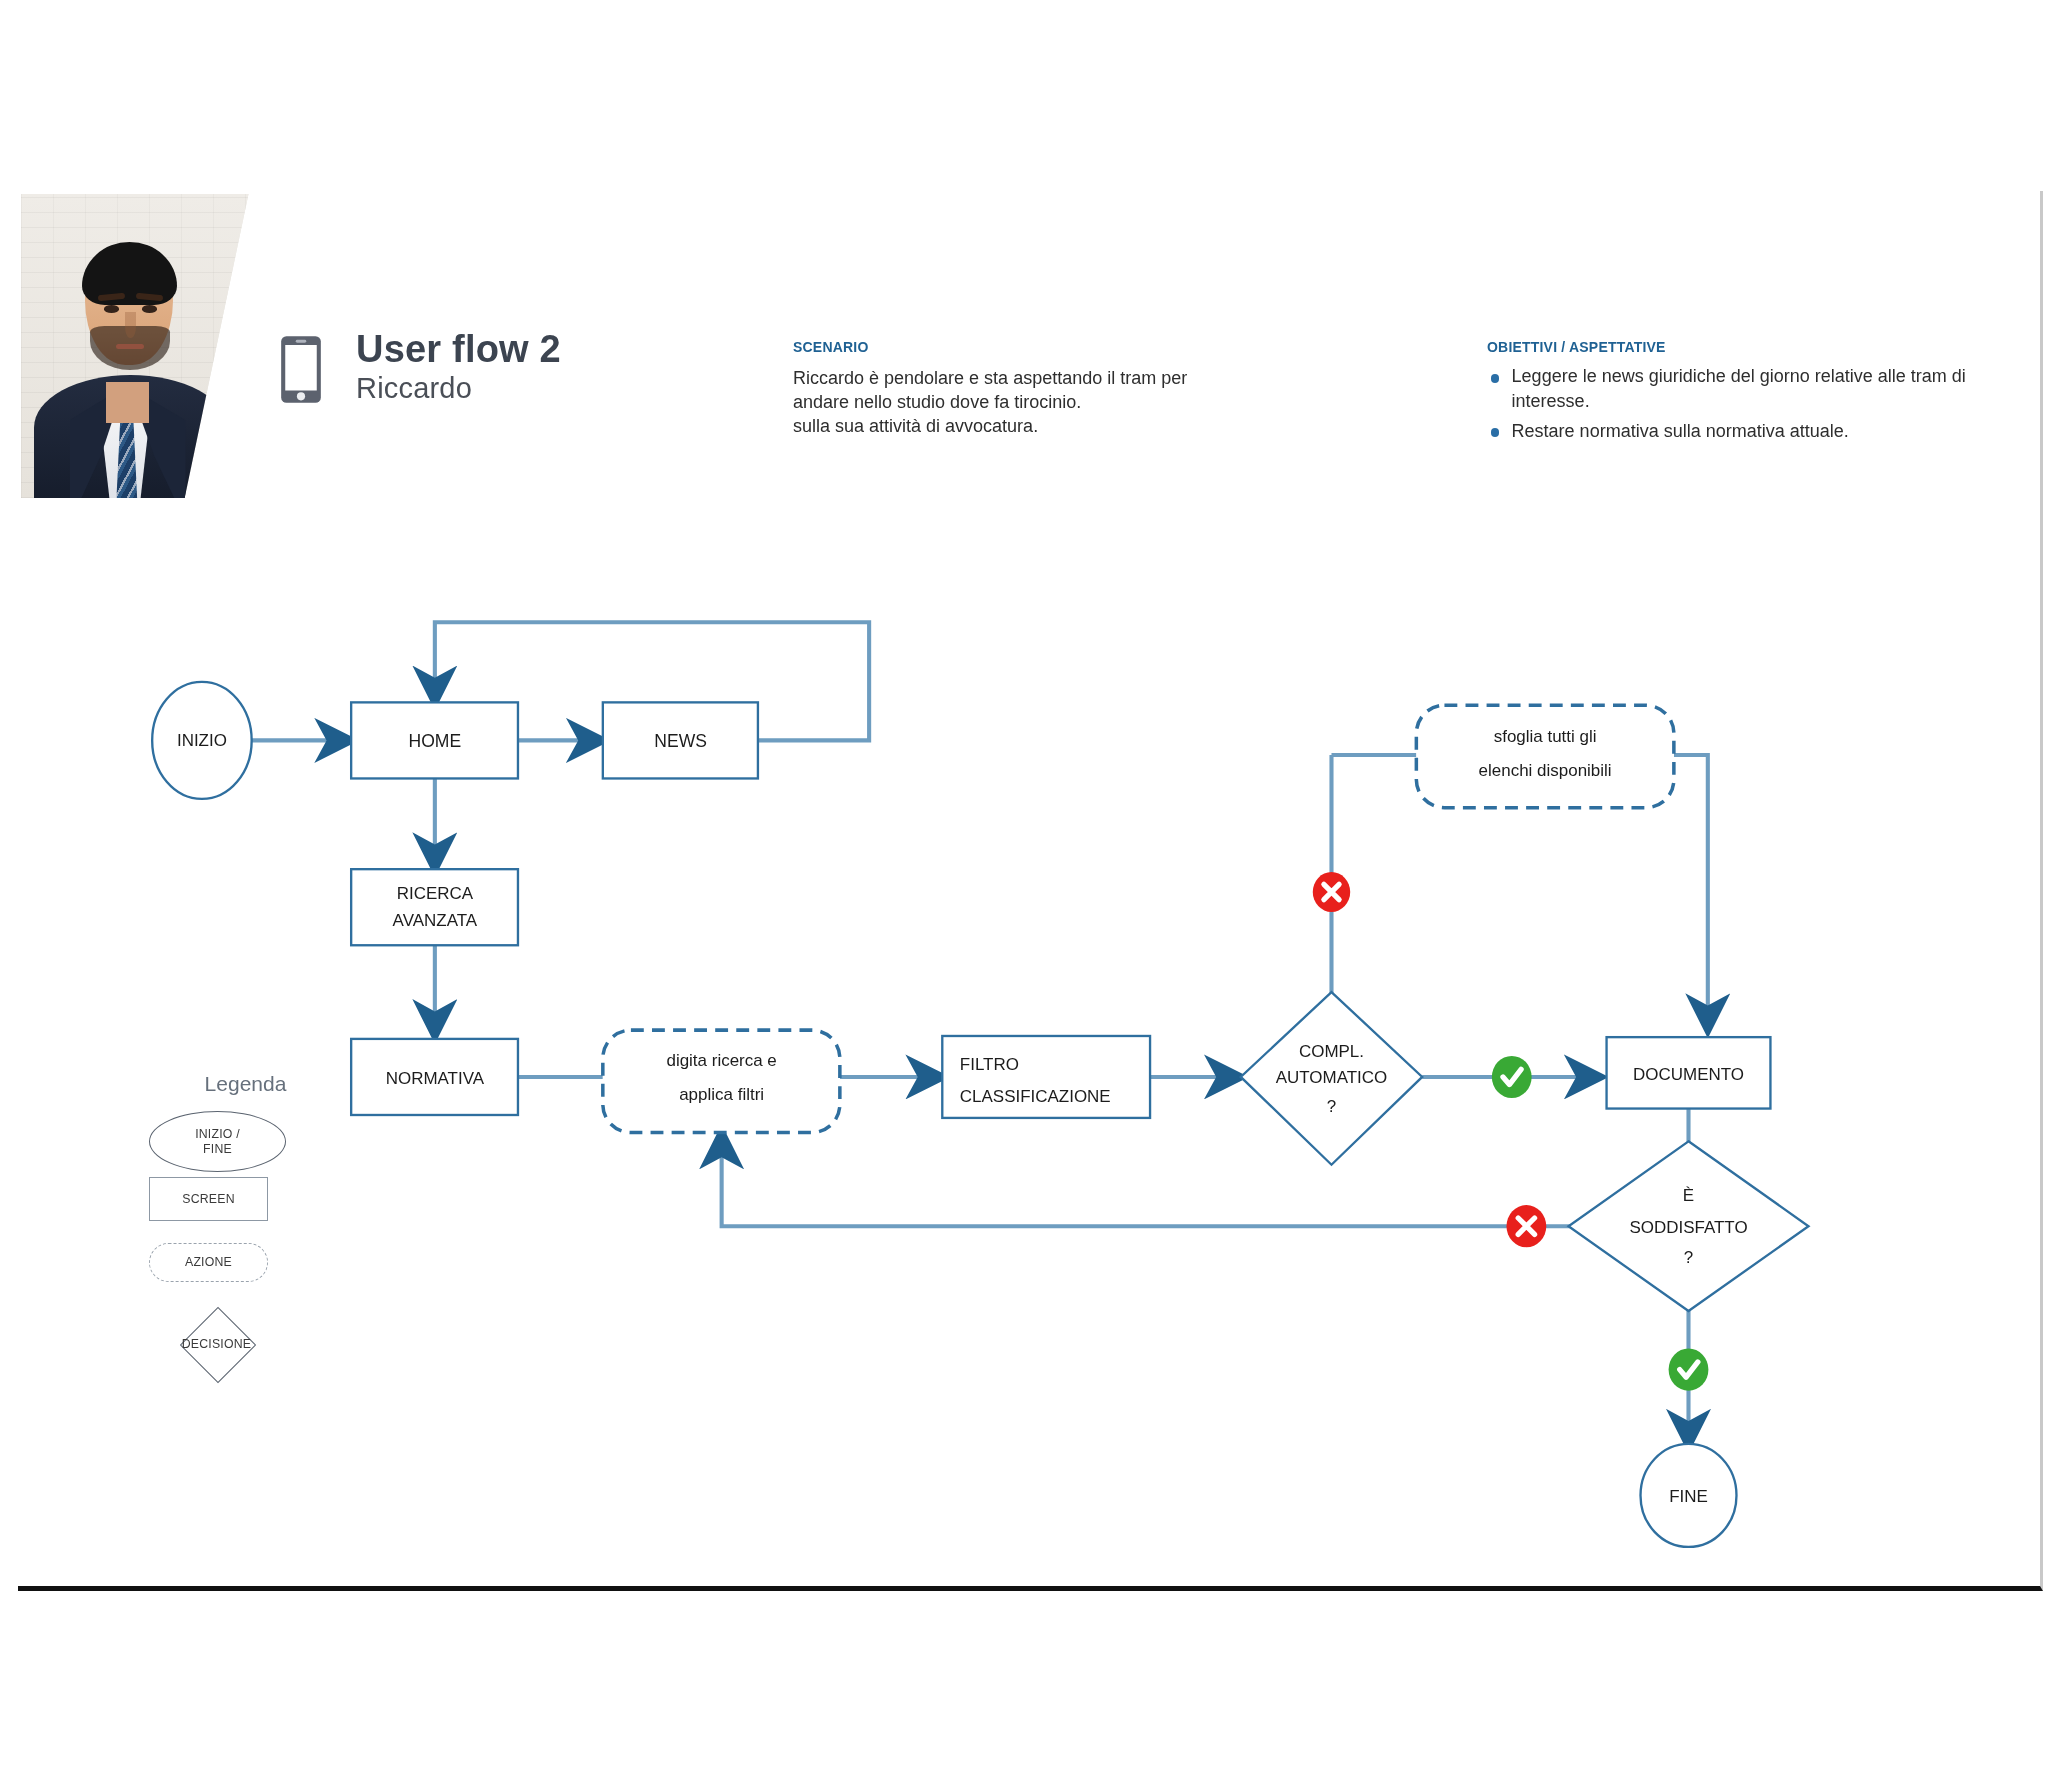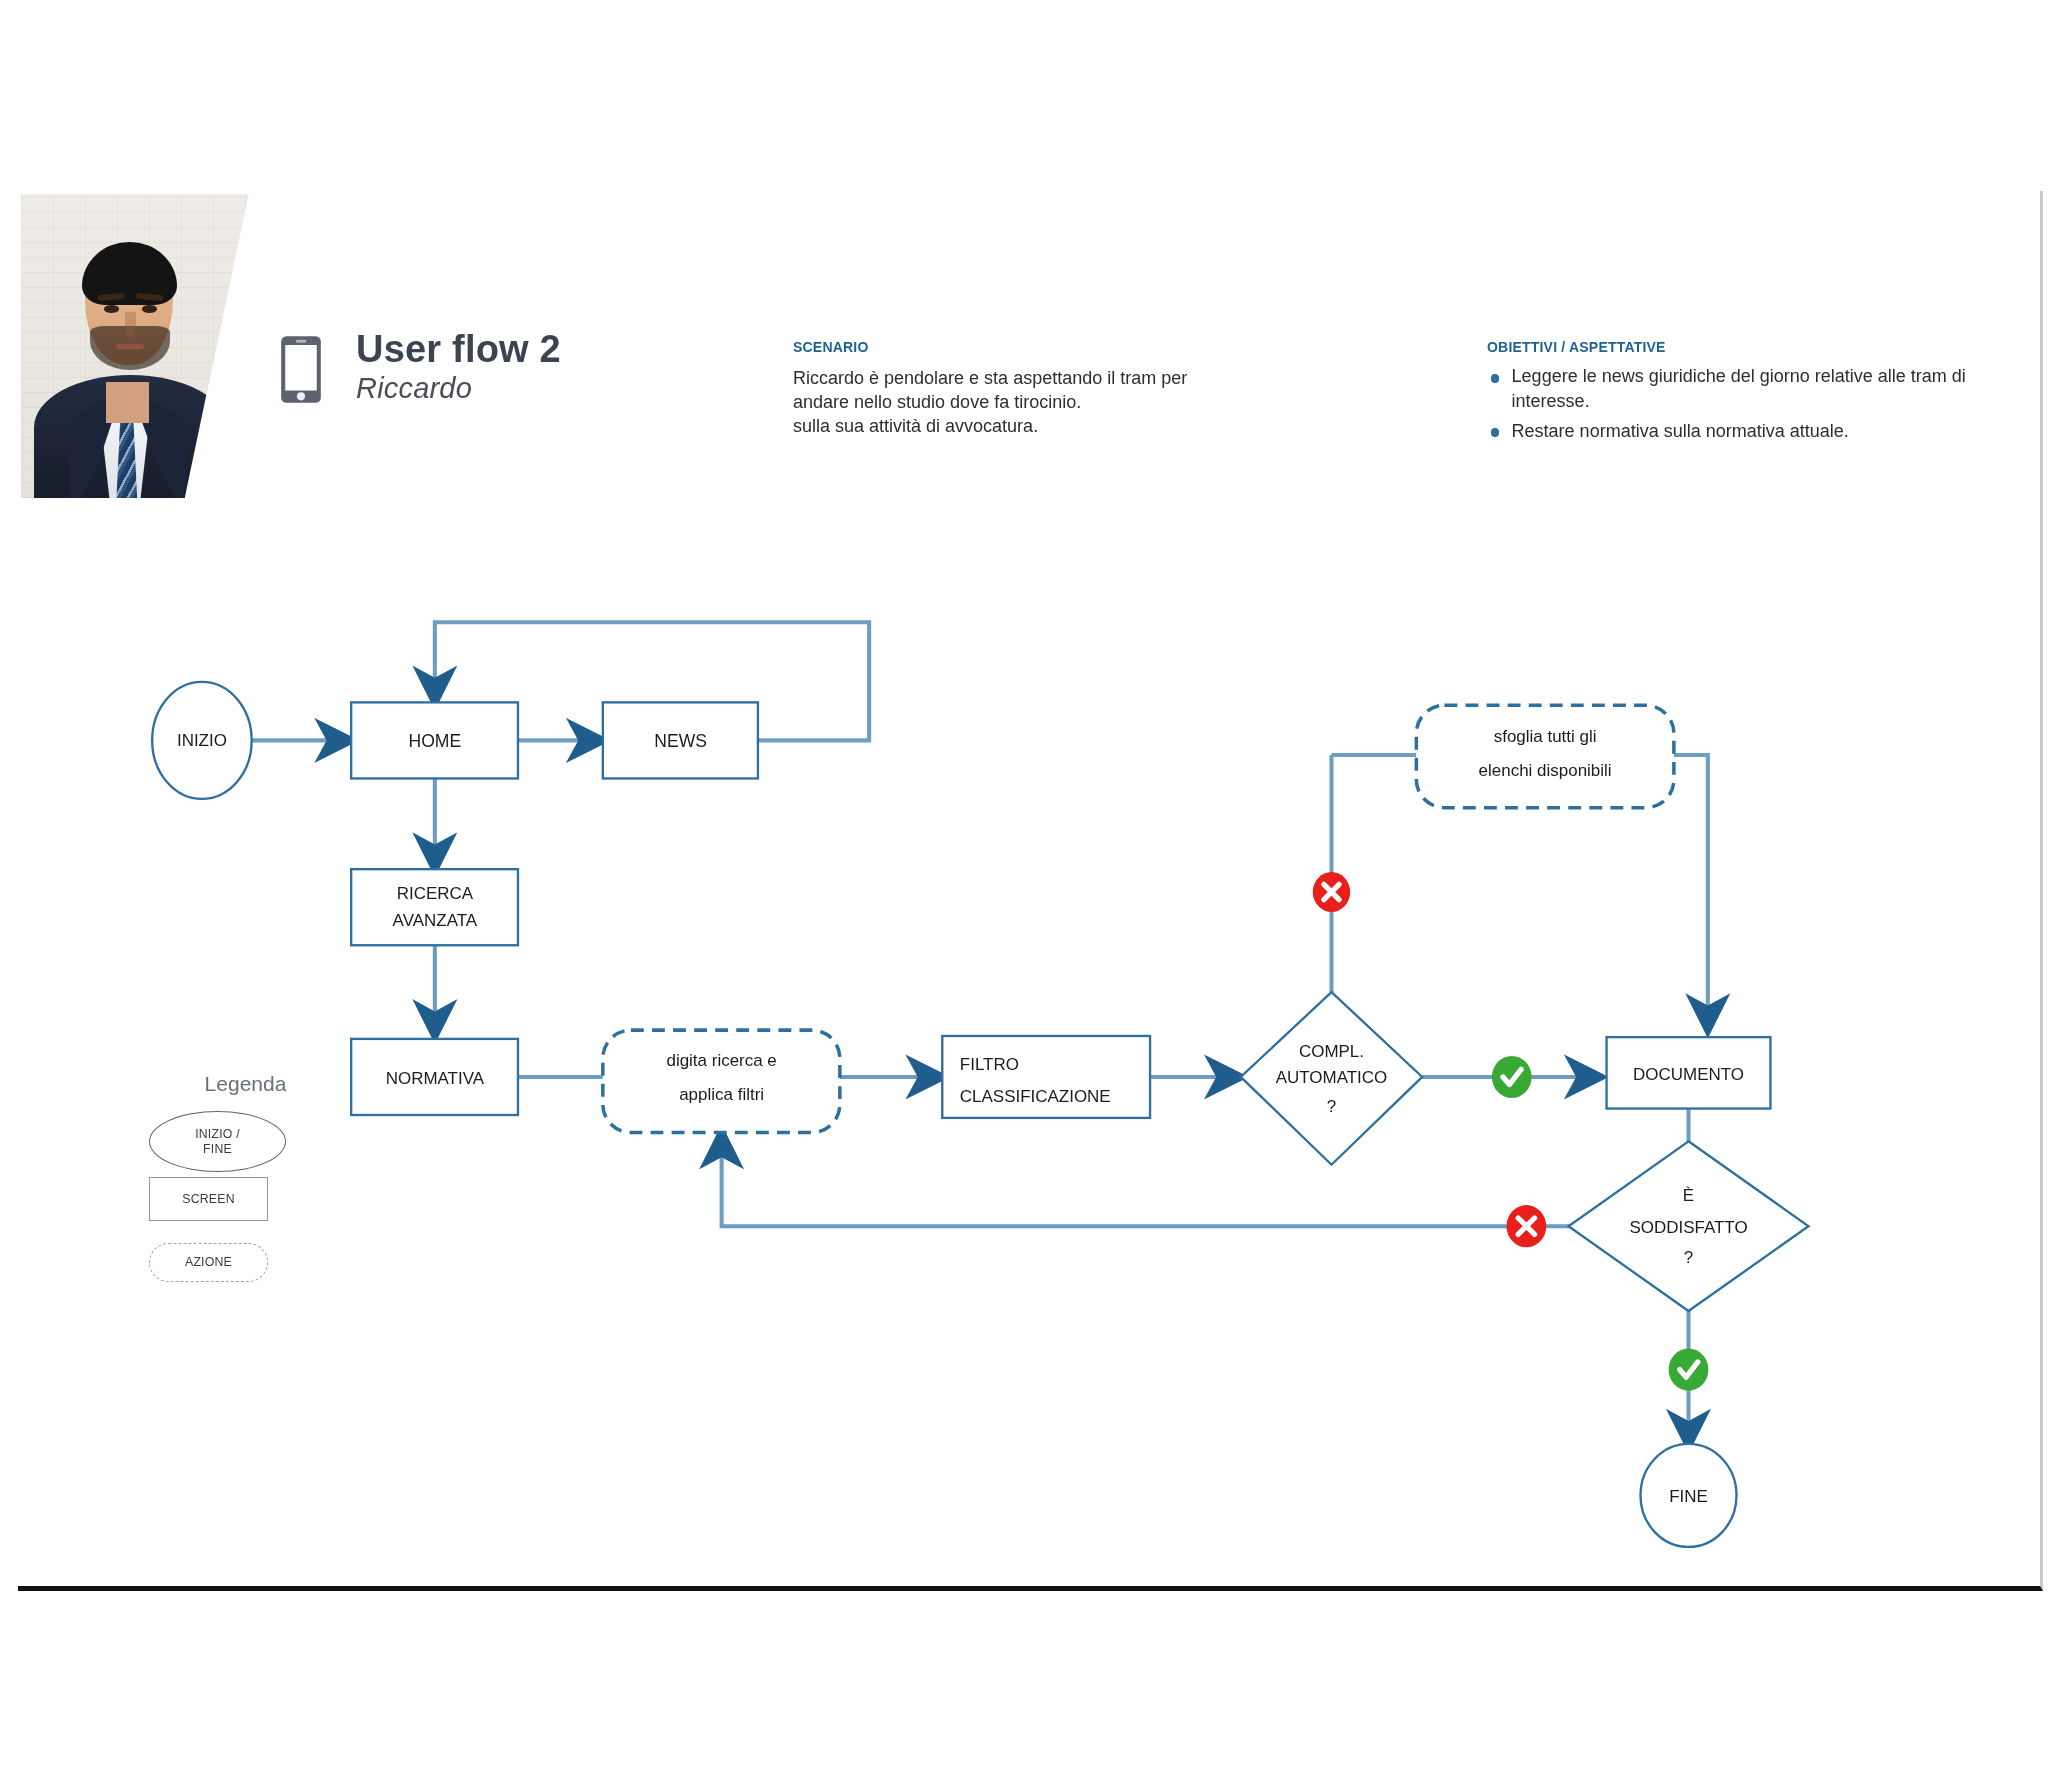--- a/index.html
+++ b/index.html
@@ -64,21 +64,21 @@
     background:linear-gradient(90deg,#cf1049 0%,#d62b4c 22%,#e05a3e 56%,#ec8a28 84%,#ef9520 100%);}
   #task-banner .tip{position:absolute;left:577px;top:0;width:0;height:0;
     border-top:29px solid transparent;border-bottom:29px solid transparent;border-left:32px solid #ef9520;}
   #task-banner .label{position:absolute;right:42px;top:0;height:57px;line-height:57px;
     color:#ffffff;font-weight:bold;font-size:23.4px;letter-spacing:0.3px;}
 
   
   #phone-icon{position:absolute;left:280px;top:335px;width:42px;height:69px;}
   #title-block{position:absolute;left:356px;top:328px;color:#3c4450;}
   #title-line1{font-size:38px;font-weight:bold;line-height:1.12;letter-spacing:0.2px;}
-  #title-line2{font-size:29px;font-weight:normal;line-height:1.2;letter-spacing:0.2px;color:#4a4f57;font-style:italic;}
+  #title-line2{font-size:29px;font-weight:normal;line-height:1.2;letter-spacing:0.2px;color:#4a4f57;}
 
   .col-head{color:#1f6193;font-weight:bold;font-size:14px;letter-spacing:0.2px;}
   .col-body{color:#2e2e2e;font-size:18px;line-height:1.34;}
 
   #scenario{position:absolute;left:793px;top:339px;width:629px;}
   #scenario .col-body{margin-top:10.5px;}
   #objectives{position:absolute;left:1487px;top:339px;width:544px;}
   #objectives ul{list-style:none;margin:9.4px 0 0 0;padding:0;}
   #objectives li{position:relative;padding-left:24.6px;margin-bottom:5.9px;
     color:#2e2e2e;font-size:18px;line-height:1.34;}
@@ -179,20 +179,26 @@
         <span>SCREEN</span>
       </div>
     </div>
 
     <div class="leg-row">
       <div class="leg-shape leg-round">
         <span>AZIONE</span>
       </div>
     </div>
 
+    <div class="leg-row" style="height:82px">
+      <div class="leg-diamond-wrap">
+        <div class="leg-diamond"></div>
+        <span class="leg-diamond-label">DECISIONE</span>
+      </div>
+    </div>
   </div>
 
   <svg id="flow" viewBox="0 0 3530 3048">
     <defs>
       <marker id="arrow" markerWidth="11" markerHeight="11" refX="9" refY="5.5" orient="auto">
         <path d="M0,0 L11,5.5 L0,11 L3,5.5 Z" fill="#1f5e8c"></path>
       </marker>
     </defs>
 
     <g stroke="#6e9dc0" stroke-width="7" fill="none">

